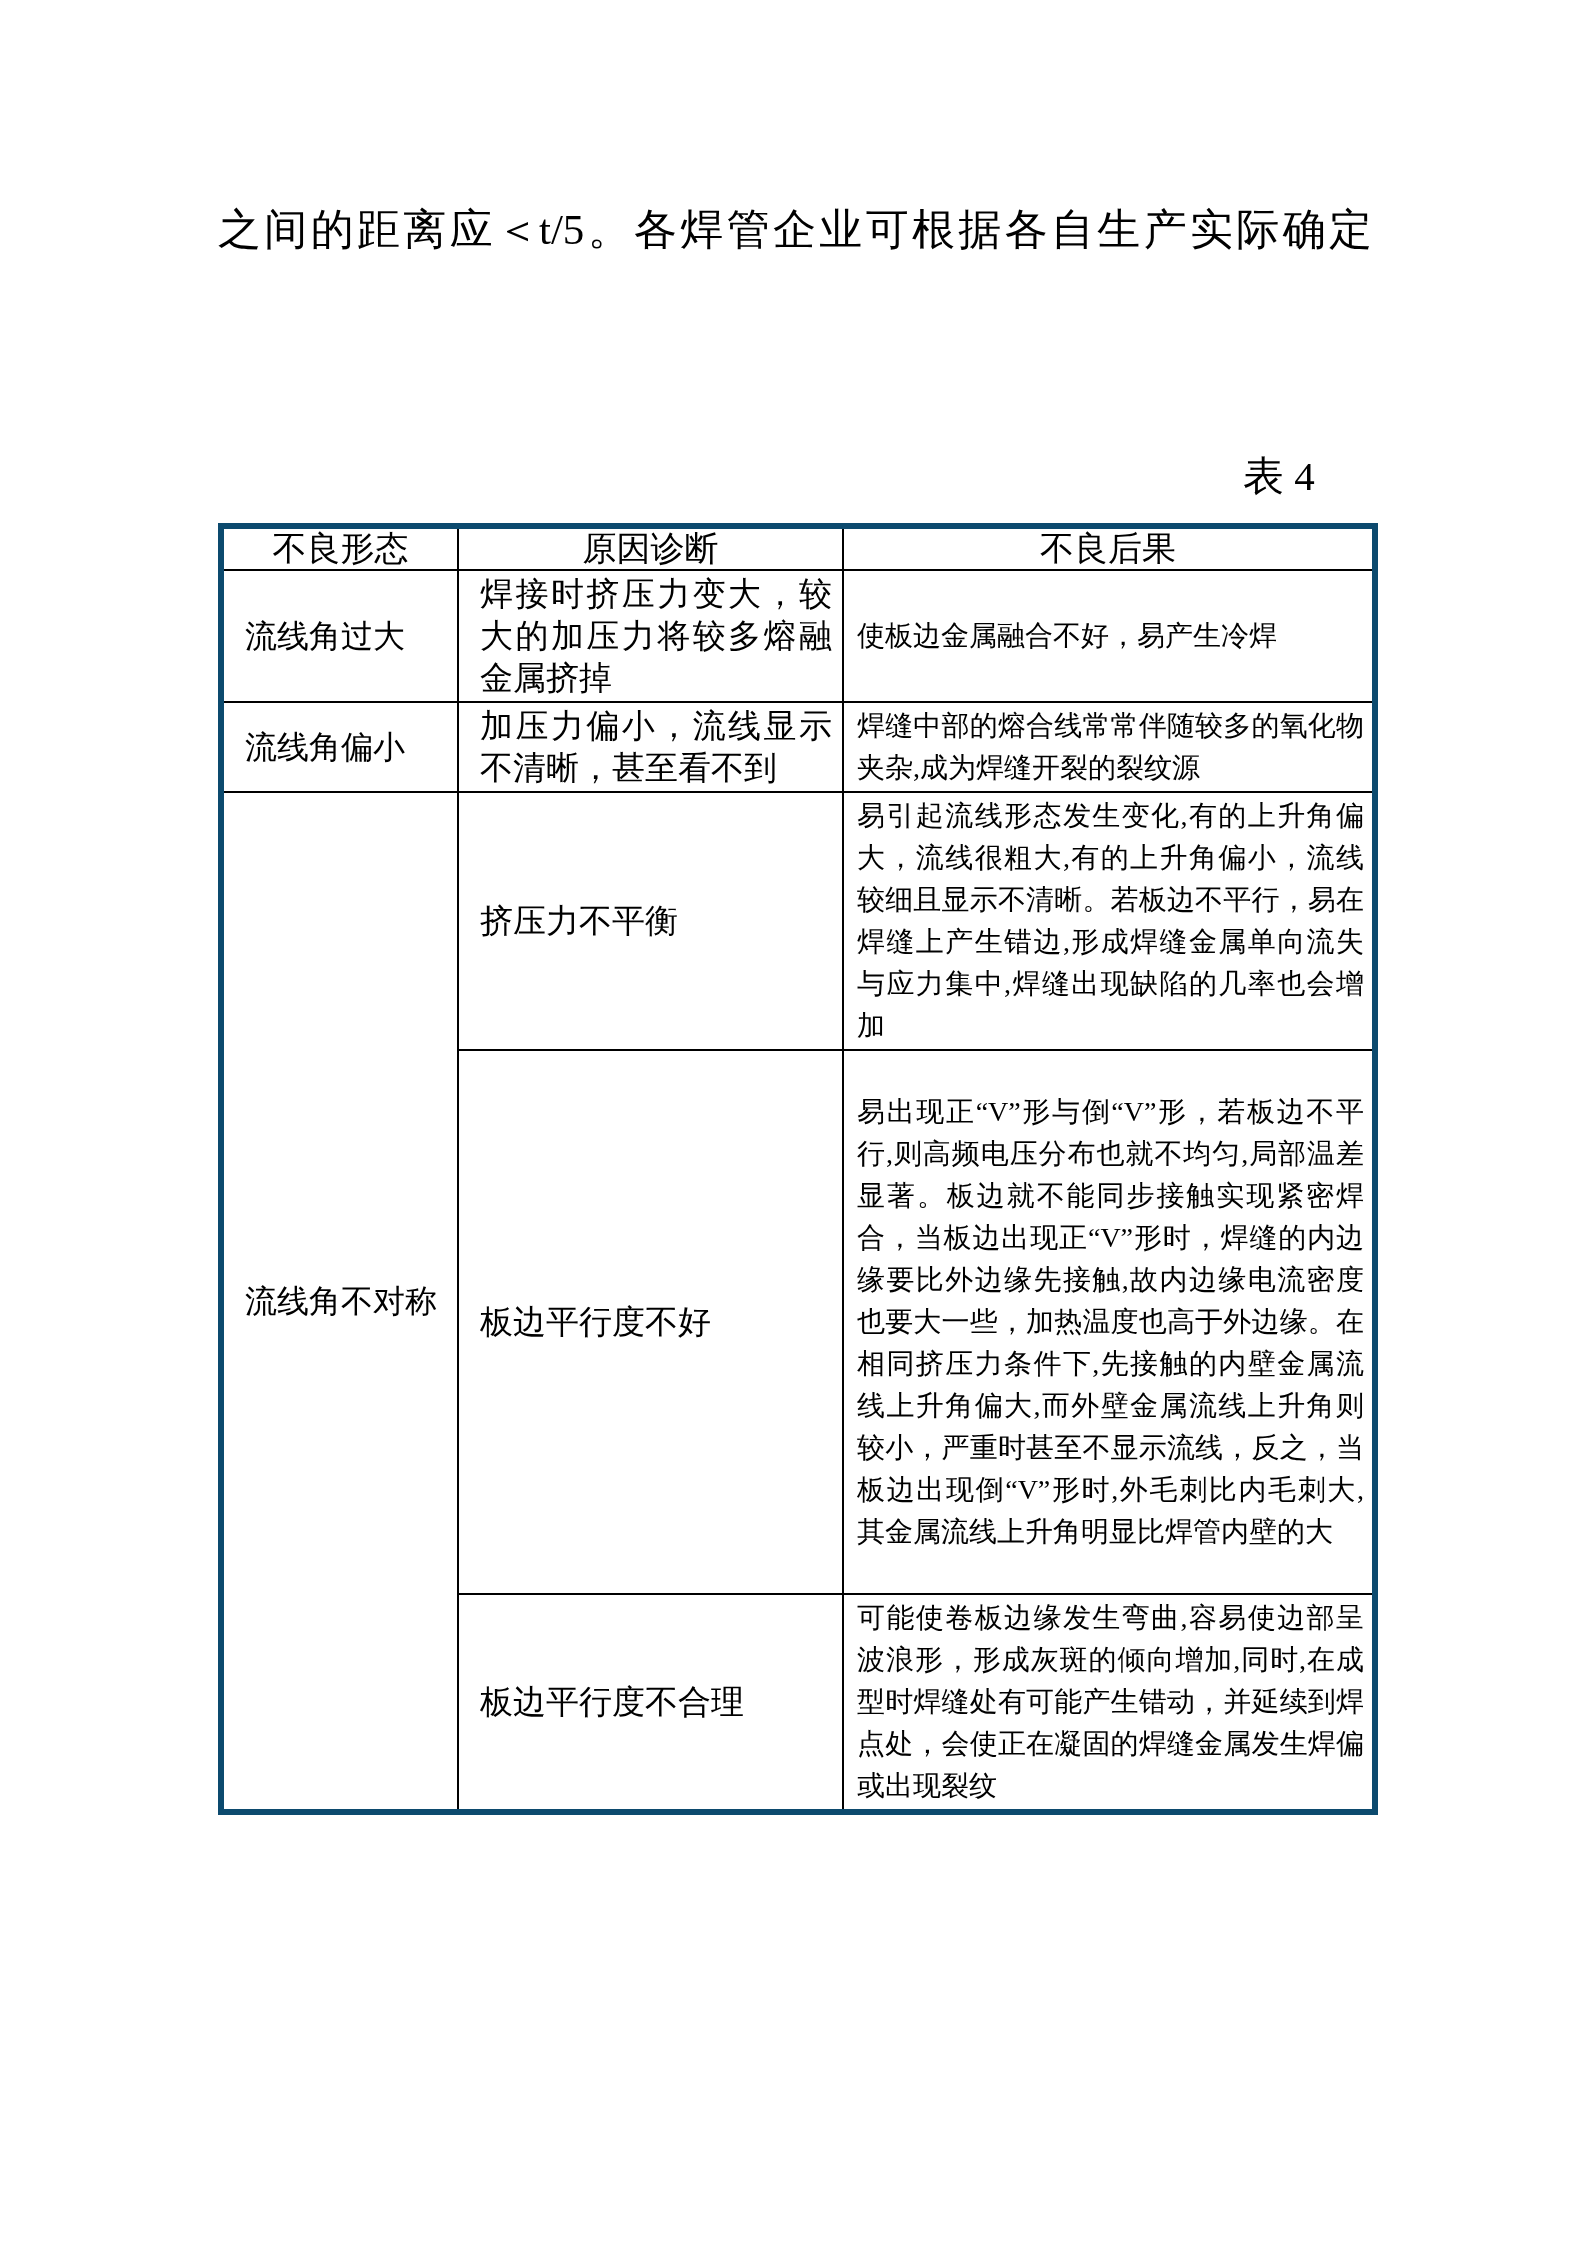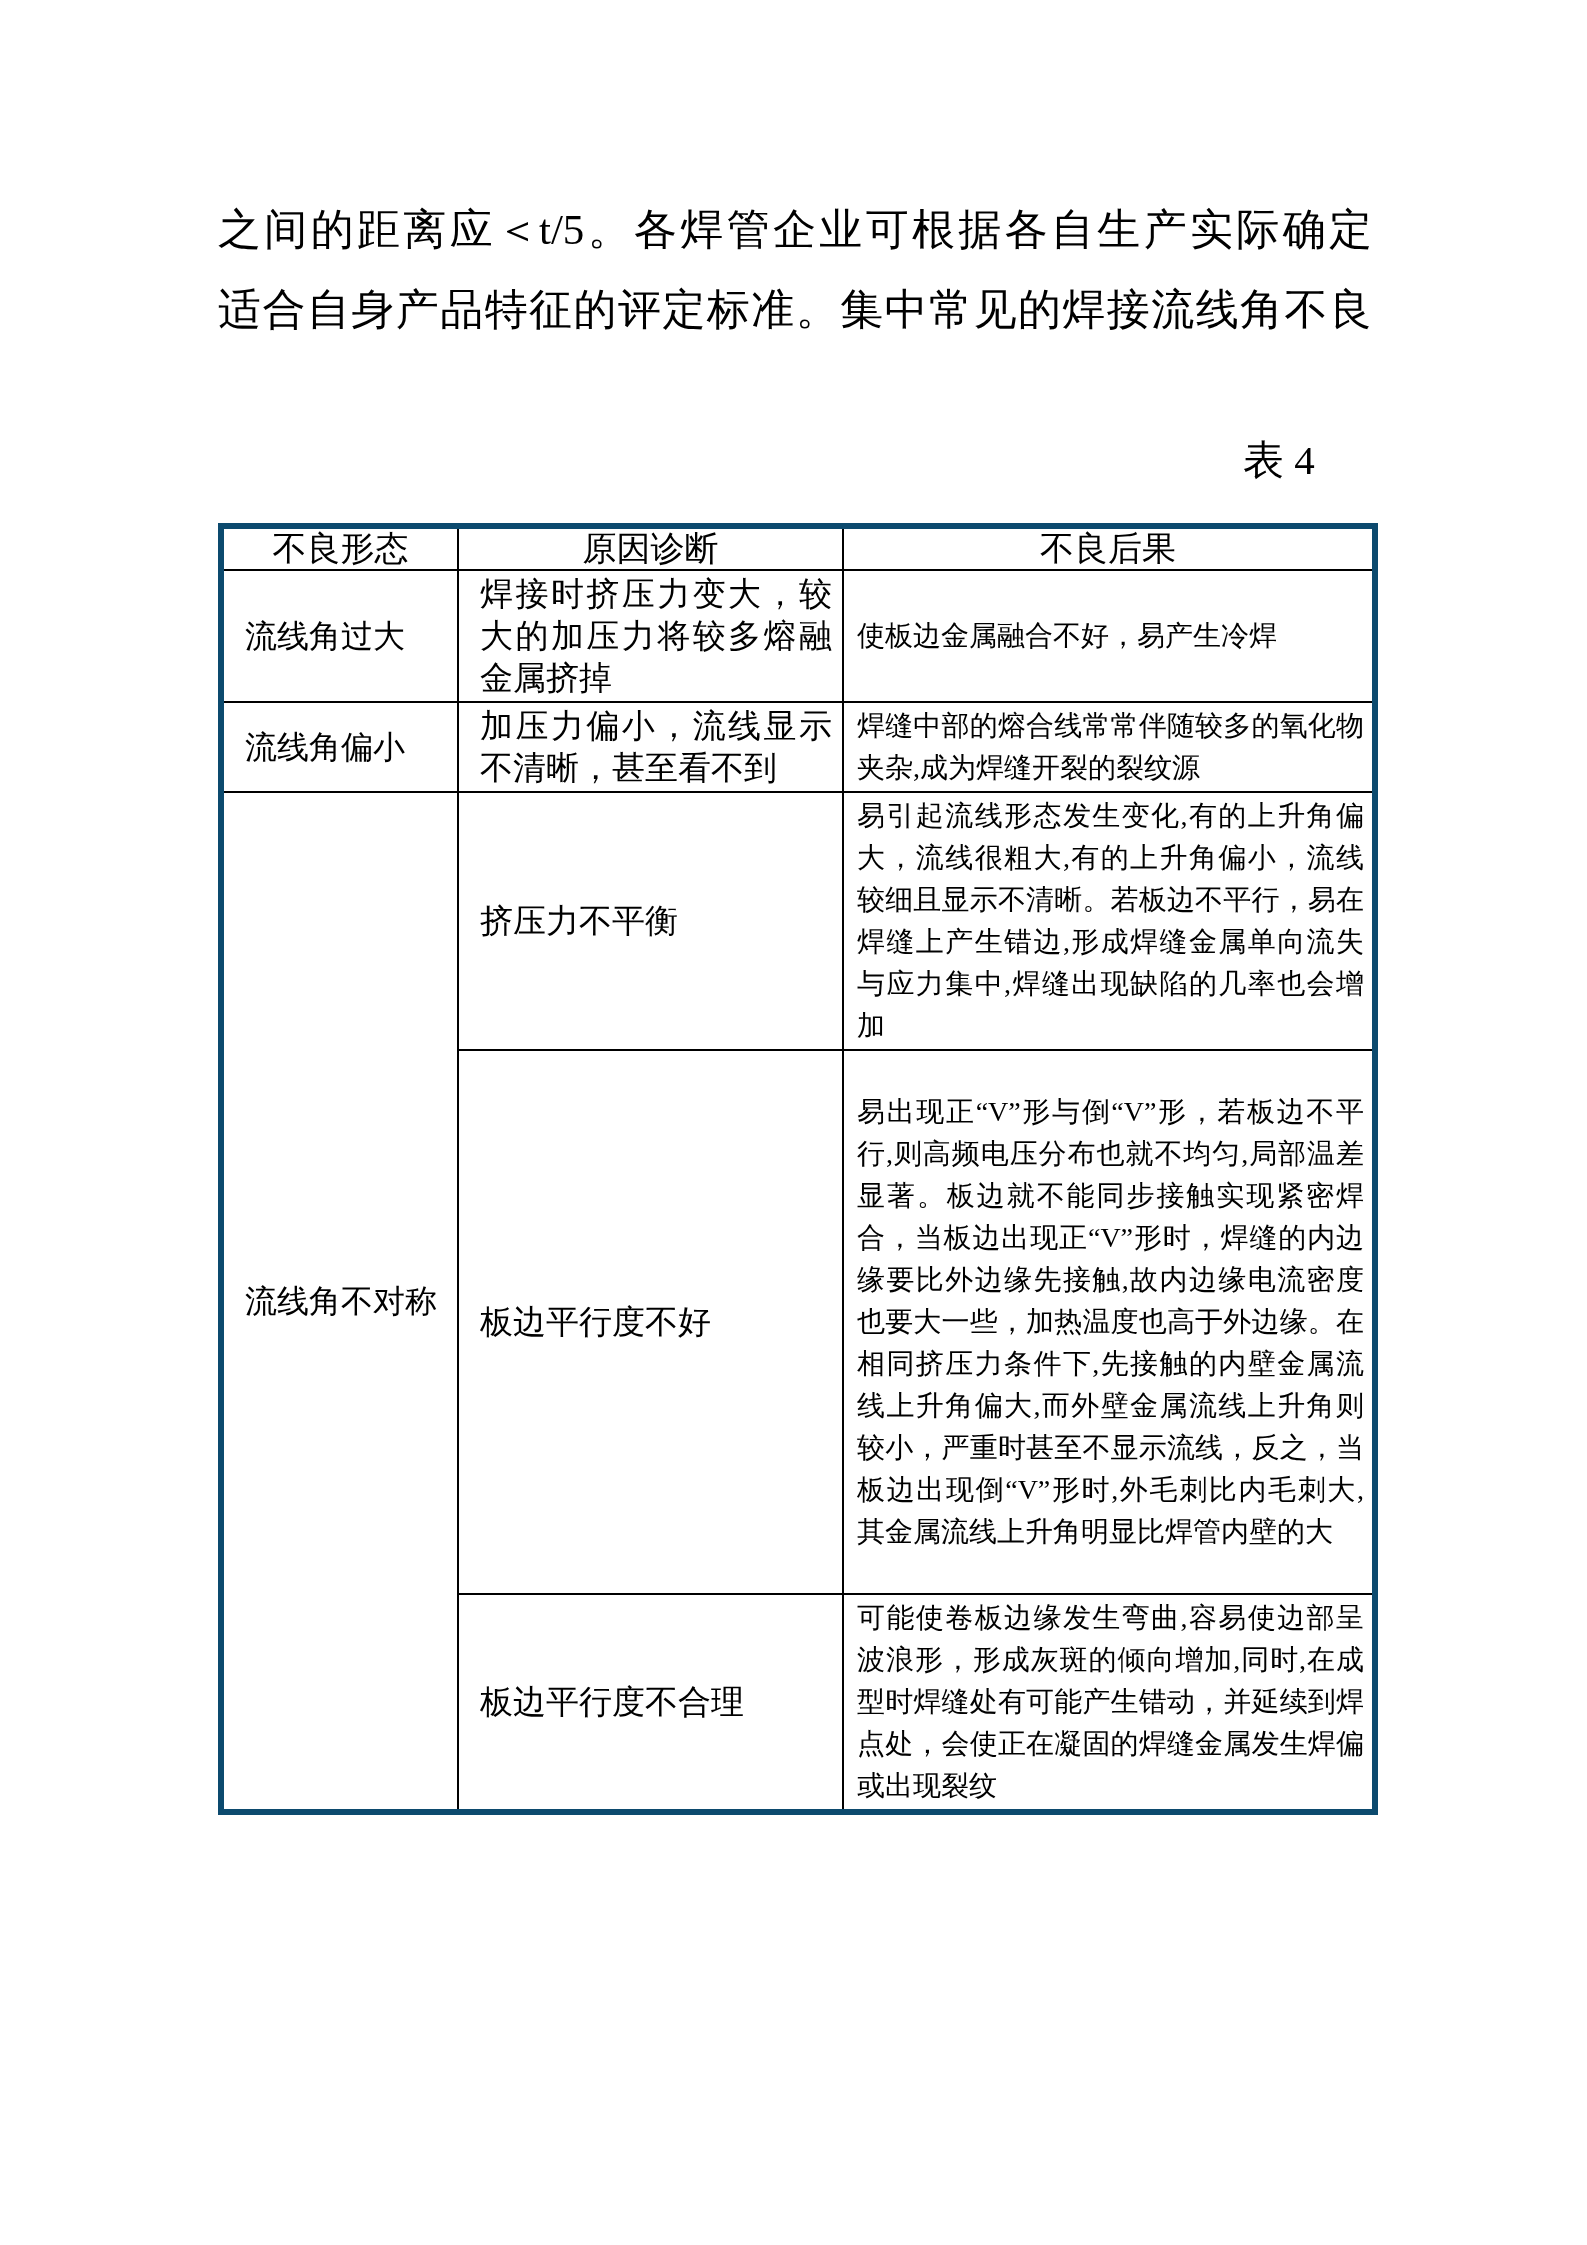--- a/index.html
+++ b/index.html
@@ -33,21 +33,21 @@
   }
   .para-line.stretch {
     white-space: normal;
     text-align: justify;
     text-align-last: justify;
   }
   
   .table-caption {
     position: absolute;
     left: 1243px;
-    top: 436px;
+    top: 452px;
     font-size: 41px;
     line-height: 48px;
     color: #000000;
   }
   
   table.defect-table {
     position: absolute;
     left: 218px;
     top: 523px;
     width: 1154px;
@@ -89,21 +89,20 @@
     padding: 2px 8px 2px 13px;
   }
 </style>
 </head>
 <body>
 
 <div class="page">
 
   <div class="paragraph">
     <div class="para-line stretch">之间的距离应＜t/5。各焊管企业可根据各自生产实际确定</div>
-    <div class="para-line stretch">适合自身产品特征的评定标准。集中常见的焊接流线角不良</div>
   </div>
 
   <div class="table-caption">表 4</div>
 
   <table class="defect-table">
     <colgroup>
       <col style="width:237px">
       <col style="width:385px">
       <col style="width:532px">
     </colgroup>

